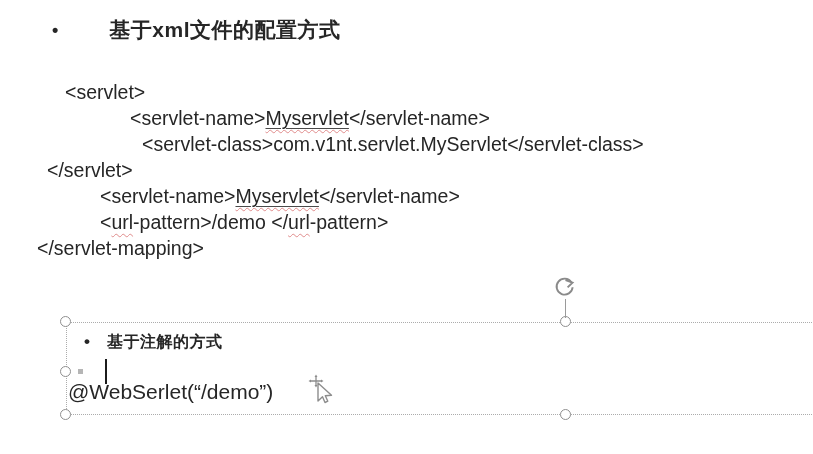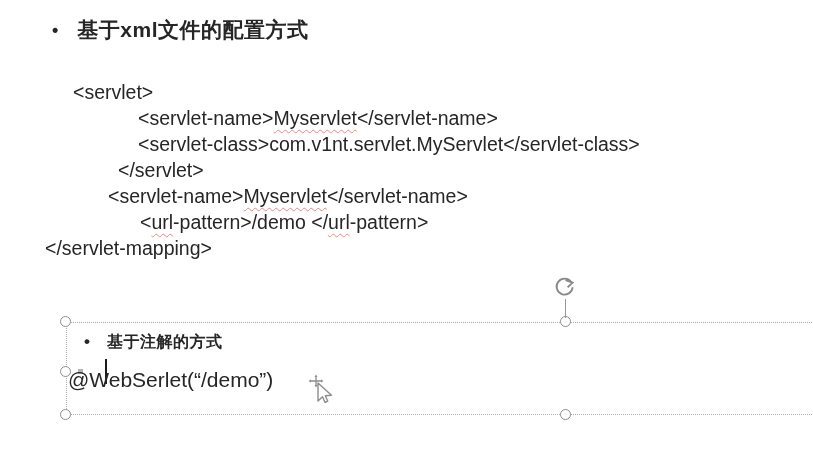--- a/index.html
+++ b/index.html
@@ -9,37 +9,37 @@
     --spell:#e08c8c;
   }
   *{margin:0;padding:0;box-sizing:border-box;}
   html,body{width:813px;height:454px;background:#fff;overflow:hidden;}
   body{font-family:"Liberation Sans","DejaVu Sans",sans-serif;color:var(--text);}
   .slide{position:relative;width:813px;height:454px;background:#fff;overflow:hidden;}
 
   
   .heading{position:absolute;left:52px;top:17px;display:flex;align-items:flex-start;}
   .heading .bullet{font-size:18px;font-weight:bold;margin-right:19px;line-height:26px;}
-  .heading .htext{font-size:21px;font-weight:bold;line-height:26px;letter-spacing:0.5px;}
+  .heading .htext{font-size:21px;font-weight:bold;line-height:26px;letter-spacing:0.5px;margin-left:32px;}
 
   
-  .code-block{position:absolute;left:8px;top:79px;width:691px;}
+  .code-block{position:absolute;left:0;top:79px;width:691px;}
   .code-line{font-size:19.5px;line-height:26px;white-space:pre;color:var(--text);}
-  .uline{text-decoration-color:#4a4a4a;text-decoration-thickness:1.2px;text-underline-offset:2.5px;}
+  .uline{text-decoration:underline;text-decoration-color:#4a4a4a;text-decoration-thickness:1.2px;text-underline-offset:2.5px;}
   .spell{text-decoration:underline wavy var(--spell);text-decoration-thickness:1px;text-underline-offset:4px;}
 
   
   .textbox{position:absolute;left:66px;top:322px;width:952px;height:93px;
            border:1px dotted var(--sel);}
   .tb-line1{position:absolute;left:17px;top:6px;display:flex;align-items:flex-start;}
   .tb-line1 .bullet{font-size:17px;font-weight:bold;margin-right:17px;line-height:25px;}
   .tb-line1 .htext{font-size:16px;font-weight:bold;line-height:25px;letter-spacing:0.5px;}
   .sub-bullet{position:absolute;left:11px;top:46px;width:5px;height:5px;background:#b5b5b5;}
   .caret{position:absolute;left:38px;top:36px;width:2px;height:25px;background:#1c1c1c;}
-  .tb-line3{position:absolute;left:1px;top:43px;font-size:21px;line-height:27px;white-space:pre;}
+  .tb-line3{position:absolute;left:1px;top:55px;font-size:21px;line-height:27px;white-space:pre;}
 
   
   .handle{position:absolute;width:11px;height:11px;border-radius:50%;
           background:#fff;border:1.5px solid var(--handle);}
   
   .rotate-stem{position:absolute;left:565px;top:299px;width:1px;height:19px;background:#9a9a9a;}
   .rotate-icon{position:absolute;left:552px;top:274px;}
   .cursor-icon{position:absolute;left:306px;top:374px;}
 </style>
 </head>
@@ -48,24 +48,24 @@
 <div class="slide">
 
   <div class="heading">
     <span class="bullet">•</span>
     <span class="htext">基于xml文件的配置方式</span>
   </div>
 
   <div class="code-block" id="code-block">
       <div class="code-line" style="padding-left: 65px;"><span>&lt;servlet&gt;</span></div>
       <div class="code-line" style="padding-left: 130px;"><span>&lt;servlet-name&gt;</span><span class="uline"><span class="spell">Myservlet</span></span><span>&lt;/servlet-name&gt;</span></div>
-      <div class="code-line" style="padding-left: 130px;"><span>&lt;servlet-class&gt;com.v1nt.servlet.MyServlet&lt;/servlet-class&gt;</span></div>
-      <div class="code-line" style="padding-left: 110px;"><span>&lt;/servlet&gt;</span></div>
+      <div class="code-line" style="padding-left: 130px; margin-left: 12px;"><span>&lt;servlet-class&gt;com.v1nt.servlet.MyServlet&lt;/servlet-class&gt;</span></div>
+      <div class="code-line" style="padding-left: 47px;"><span>&lt;/servlet&gt;</span></div>
       <div class="code-line" style="padding-left: 100px;"><span>&lt;servlet-name&gt;</span><span class="uline"><span class="spell">Myservlet</span></span><span>&lt;/servlet-name&gt;</span></div>
-      <div class="code-line" style="padding-left: 100px; margin-left: 32px;"><span>&lt;</span><span class="spell">url</span><span>-pattern&gt;/demo &lt;/</span><span class="spell">url</span><span>-pattern&gt;</span></div>
+      <div class="code-line" style="padding-left: 100px;"><span>&lt;</span><span class="spell">url</span><span>-pattern&gt;/demo &lt;/</span><span class="spell">url</span><span>-pattern&gt;</span></div>
       <div class="code-line" style="padding-left: 37px;"><span>&lt;/servlet-mapping&gt;</span></div>
     </div>
 
   <div class="textbox">
     <div class="tb-line1">
       <span class="bullet">•</span>
       <span class="htext">基于注解的方式</span>
     </div>
     <div class="sub-bullet"></div>
     <div class="caret"></div>

